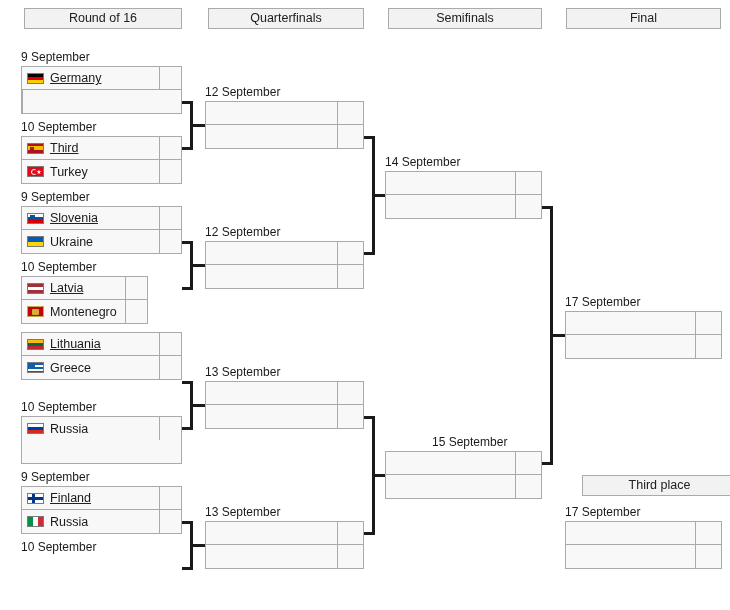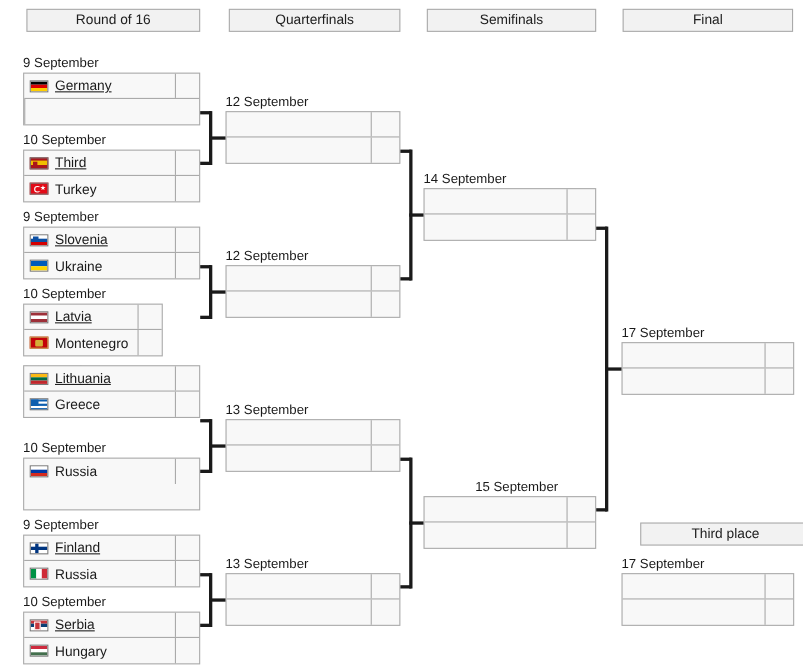--- a/index.html
+++ b/index.html
@@ -265,45 +265,20 @@
             <i style="background:#009246"></i>
             <i style="background:#ffffff"></i>
             <i style="background:#ce2b37"></i>
           </span>
           <span class="team-name">Russia</span>
         </div>
         <div class="score-cell"></div>
       </div>
     </div>
     <div class="date" style="left: 21px; top: 540px;">10 September</div>
-    <div class="match" style="left: 21px; top: 556px; width: 161px; height: 48px;">
-      <div class="team-row top">
-        <div class="team-cell">
-          <span class="flag f-h3">
-            <i style="background:#c6363c"></i>
-            <i style="background:#0c4076"></i>
-            <i style="background:#ffffff"></i>
-            <i style="position:absolute;left:3px;top:1px;width:6px;height:8px;background:#c6363c;border:1px solid #fff;box-sizing:border-box"></i>
-          </span>
-          <span class="team-name">Serbia</span>
-        </div>
-        <div class="score-cell"></div>
-      </div>
-      <div class="team-row">
-        <div class="team-cell">
-          <span class="flag f-h3">
-            <i style="background:#cd2a3e"></i>
-            <i style="background:#ffffff"></i>
-            <i style="background:#436f4d"></i>
-          </span>
-          <span class="team-name">Hungary</span>
-        </div>
-        <div class="score-cell"></div>
-      </div>
-    </div>
     <div class="date" style="left: 205px; top: 85px;">12 September</div>
     <div class="match wide" style="left: 205px; top: 101px; width: 159px; height: 48px;">
       <div class="team-row top">
         <div class="team-cell">
           <span class="team-name"></span>
         </div>
         <div class="score-cell"></div>
       </div>
       <div class="team-row">
         <div class="team-cell">

